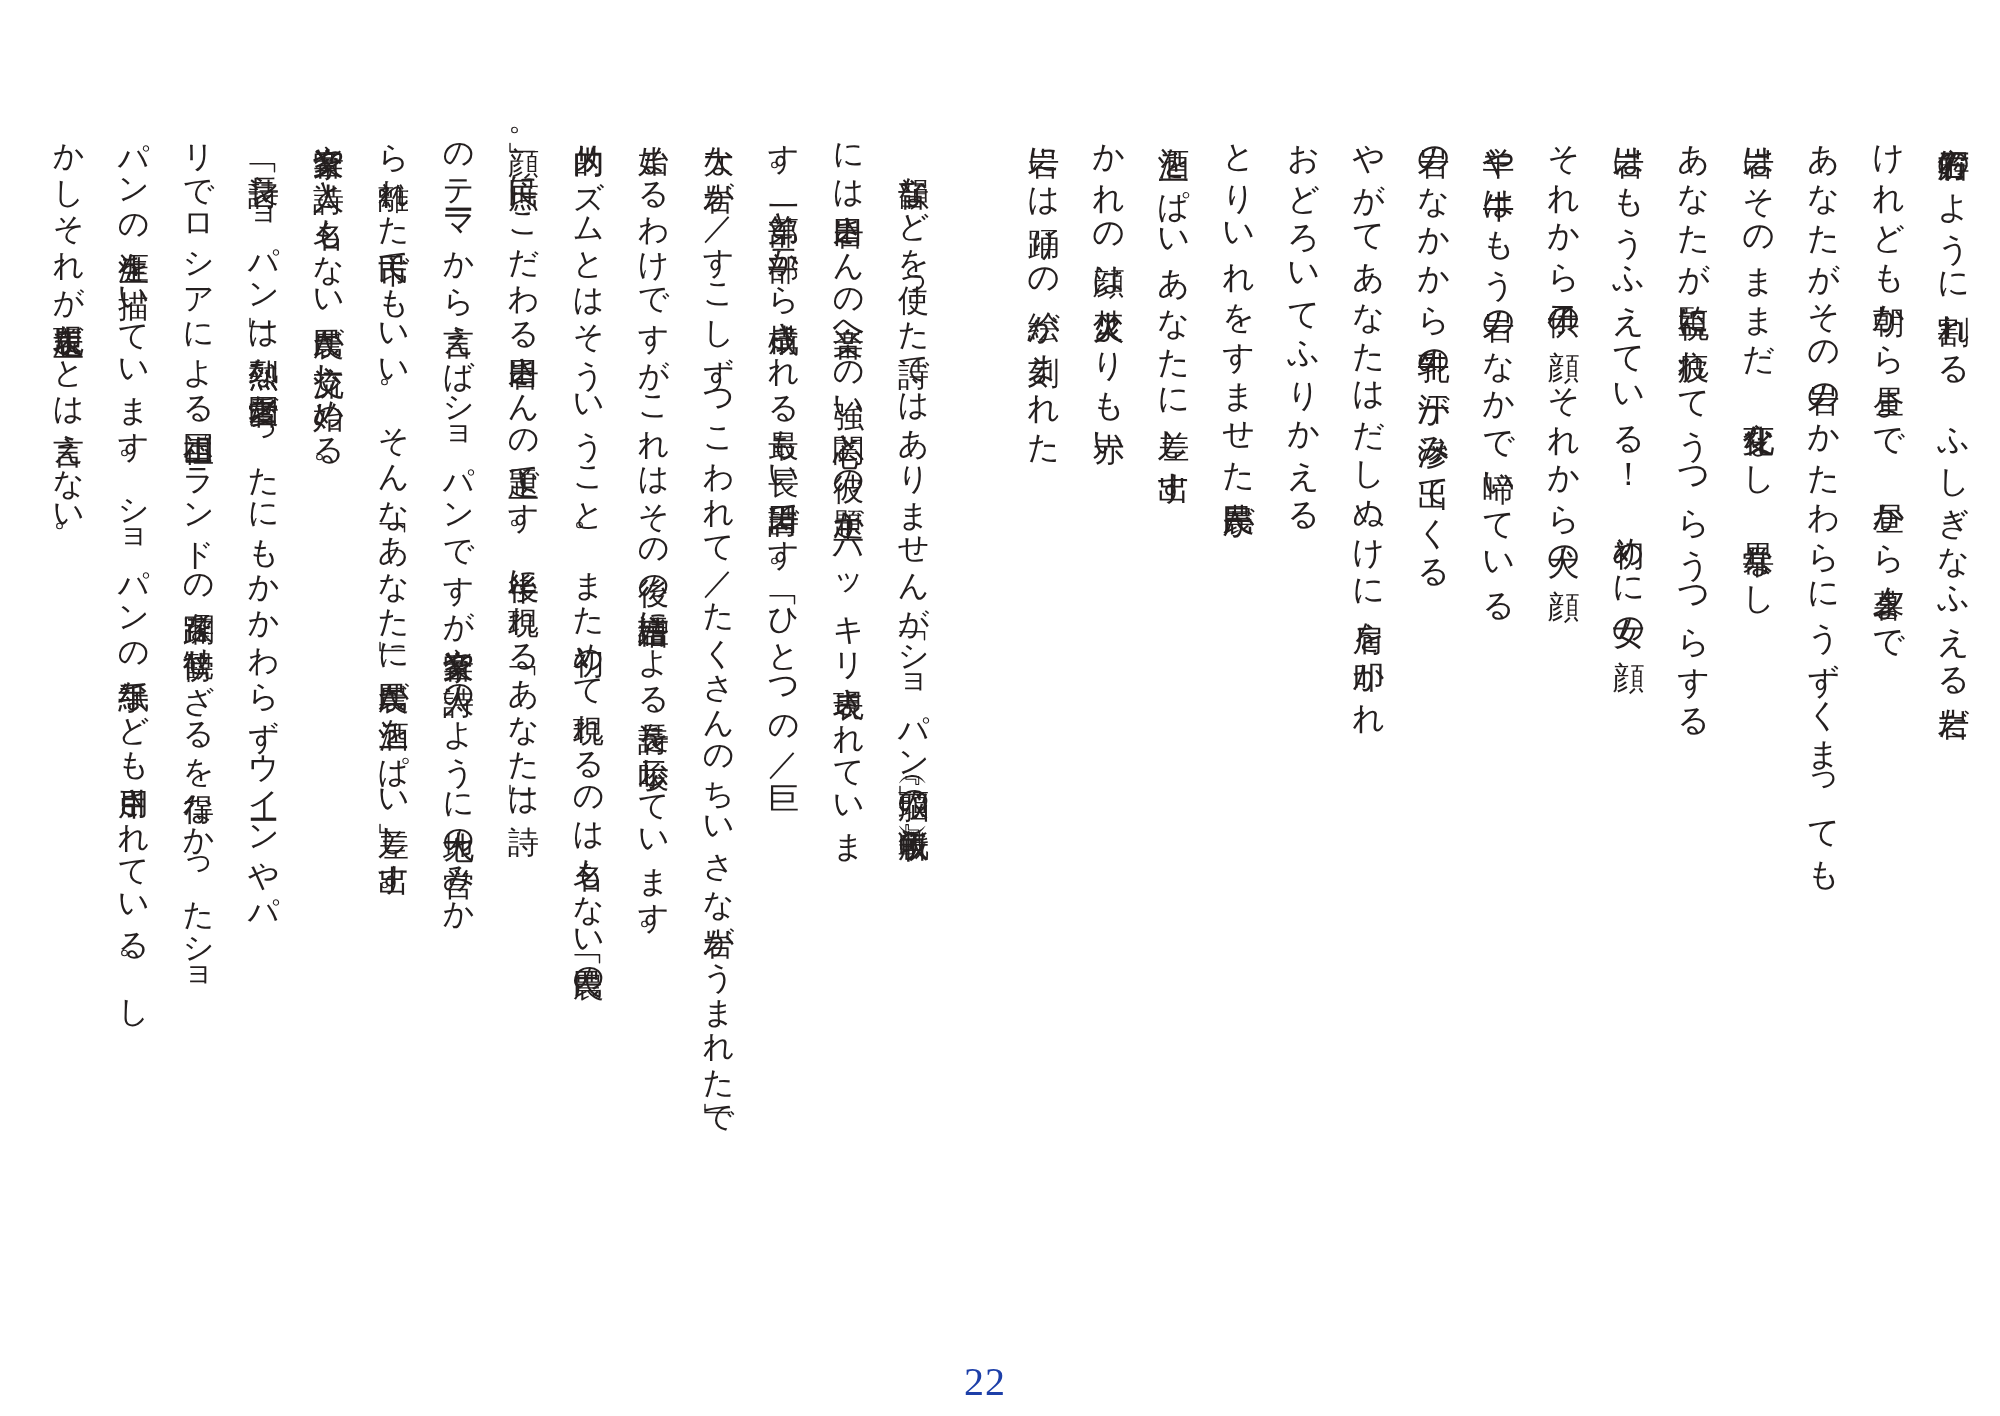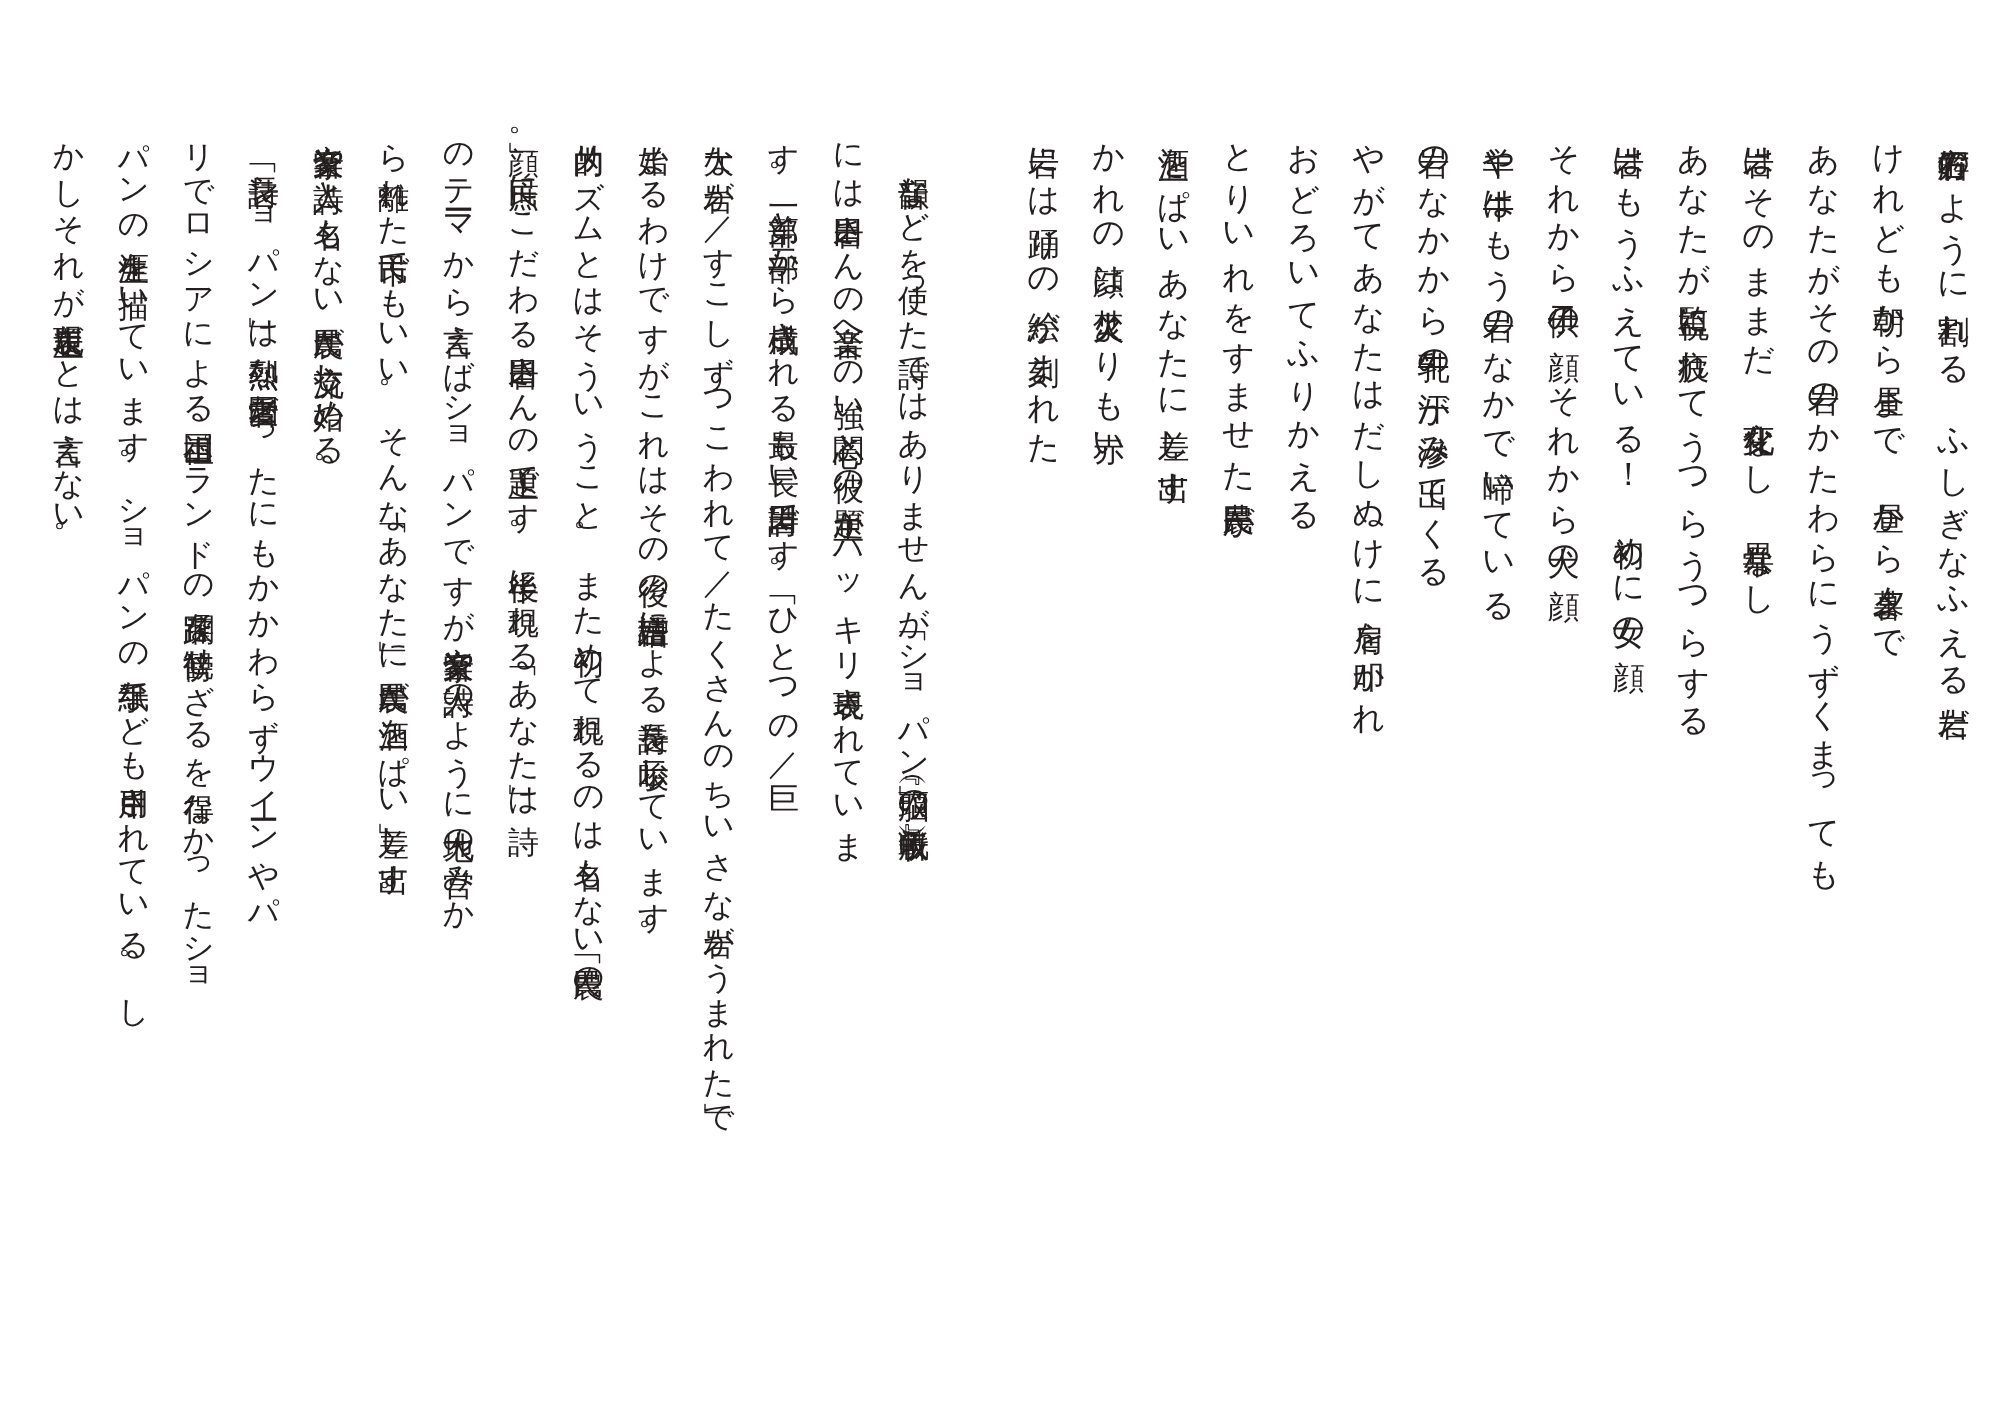--- a/index.html
+++ b/index.html
@@ -91,14 +91,15 @@
       <p class="col">ら離れた市民でもいい。そんな「あなた」に農民が「酒を一ぱい」差し出す。</p>
       <p class="col">音楽家や詩人と名もない農民が交流し始める。</p>
       <p class="col indent">長詩「ショパン」は熱烈な愛国者だったにもかかわらずウイーンやパ</p>
       <p class="col">リでロシアによる祖国ポーランドの蹂躙を傍観せざるを得なかったショ</p>
       <p class="col">パンの生涯を描いています。ショパンの手紙なども引用されている。し</p>
       <p class="col">かしそれが表現主題だとは言えない。</p>
     </section>
 
   </div>
 
+  <div class="page-number" style="color: rgb(29, 63, 168);">22</div>
 
 </div>
 
 </body></html>

